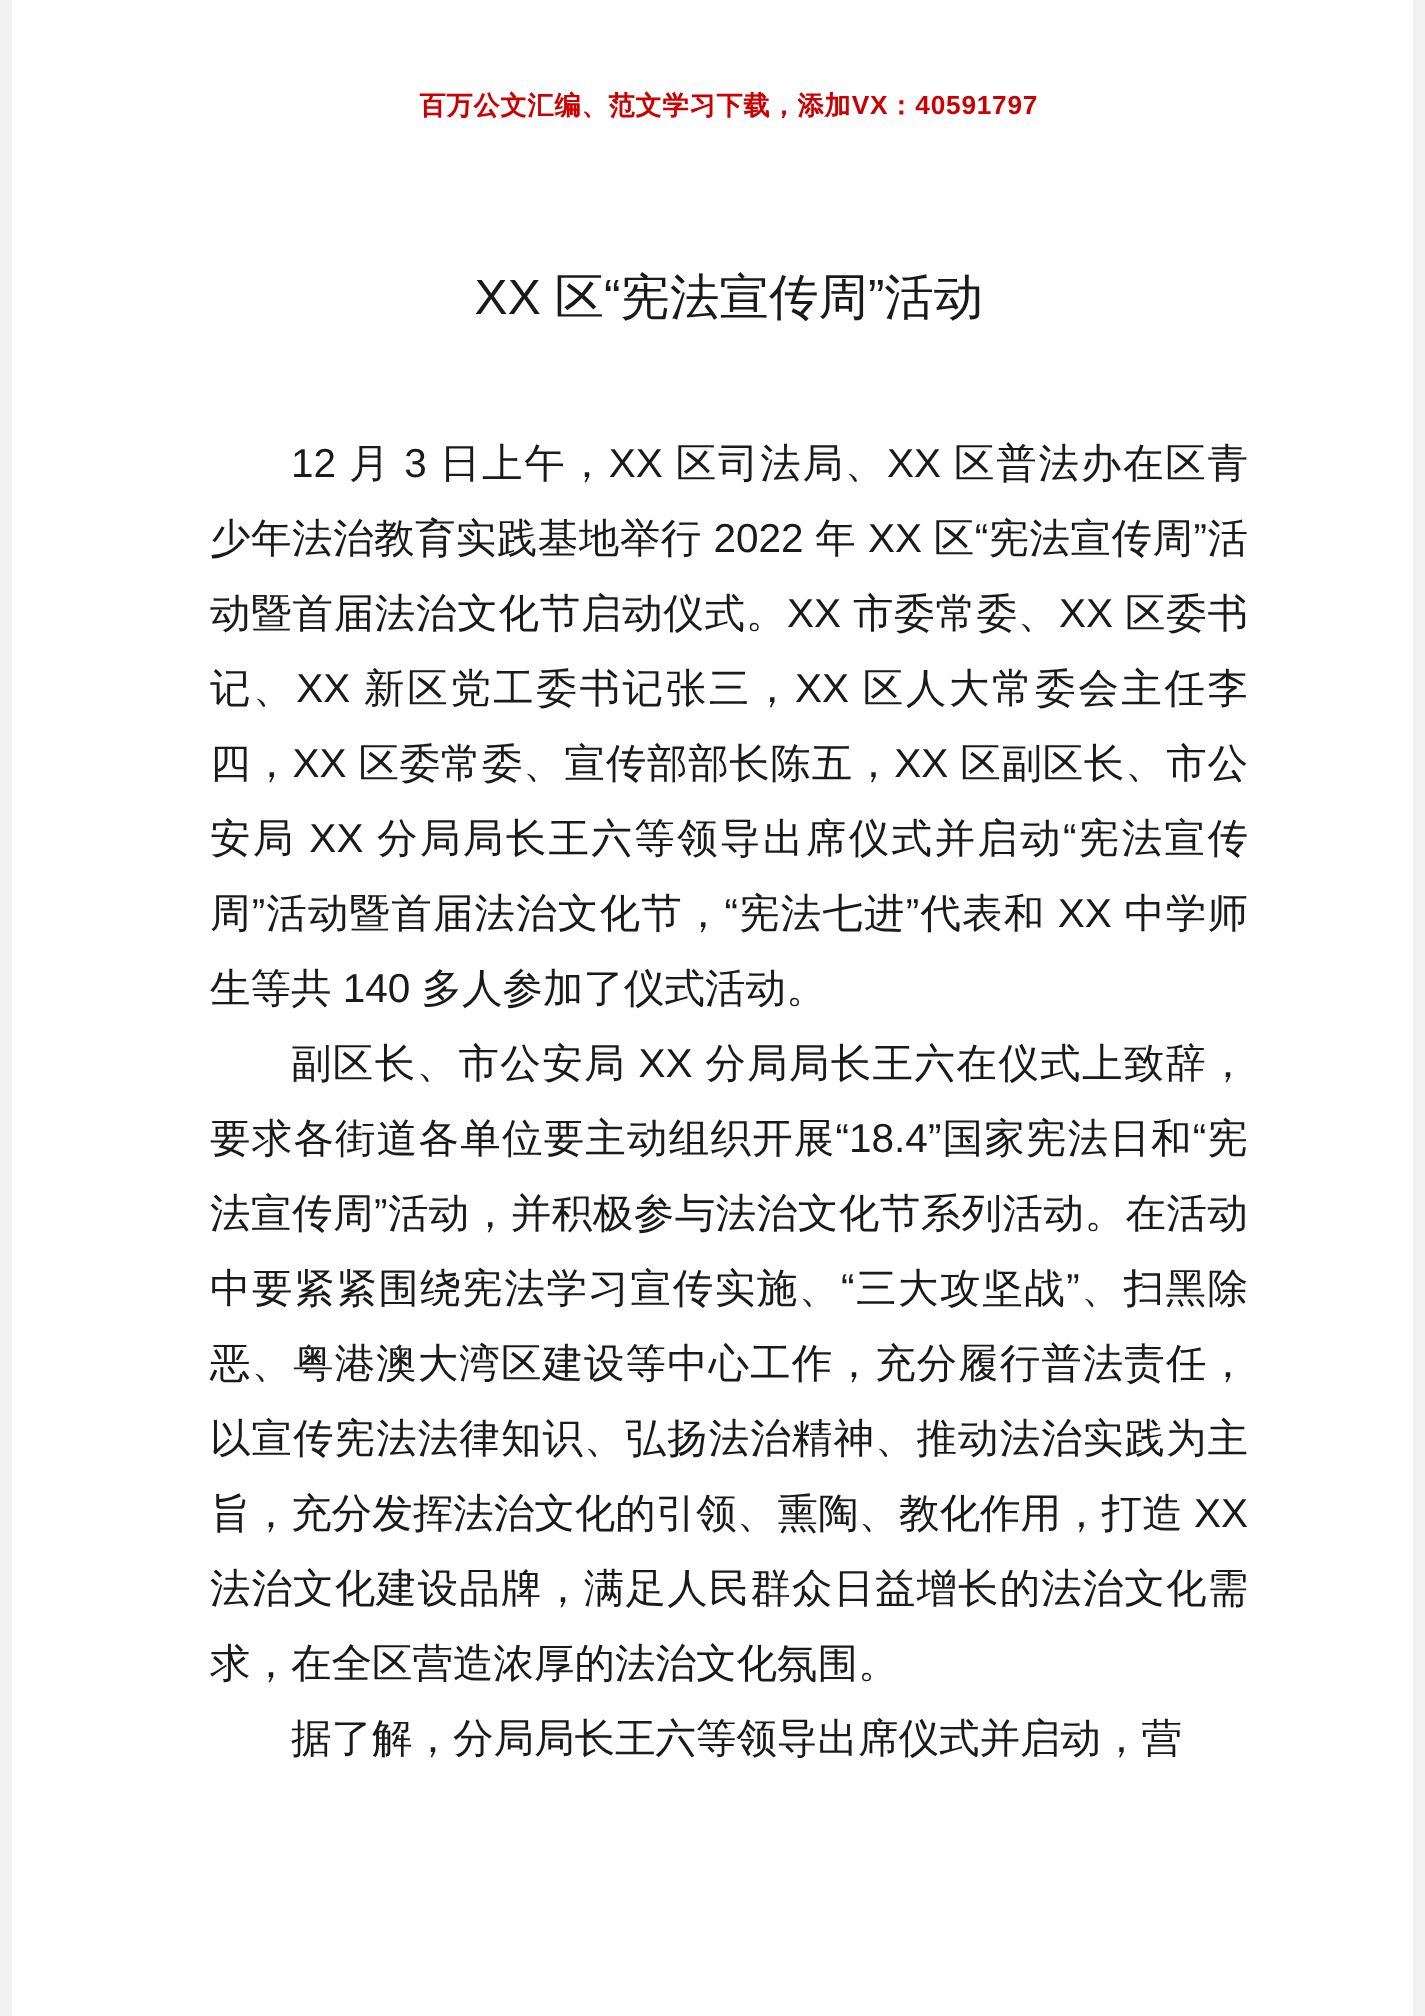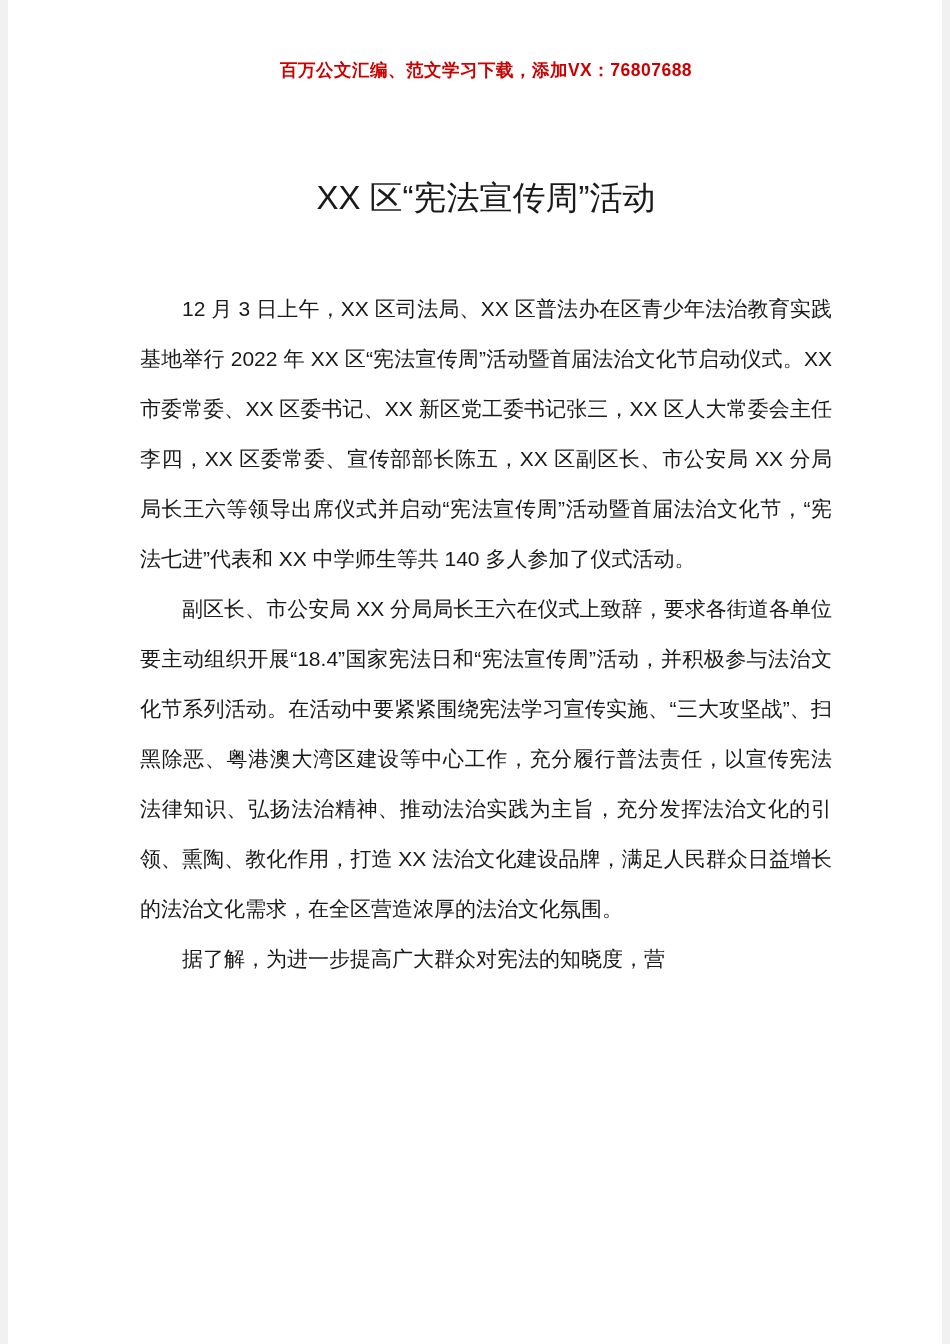--- a/index.html
+++ b/index.html
@@ -33,39 +33,39 @@
     text-align: center;
     font-size: 33px;
     font-weight: normal;
     color: #1a1a1a;
     line-height: 60px;
     font-family: "Liberation Sans", sans-serif;
   }
   .doc-body {
     margin-top: 56px;
     color: #1a1a1a;
-    font-size: 21px;
+    font-size: 27px;
     line-height: 50px;
     text-align: justify;
   }
   .doc-body p {
     margin: 0;
     text-indent: 2em;
   }
 </style>
 </head>
 <body>
 
 <div class="page">
 
-  <div class="notice" style="color:#cc0000;">百万公文汇编、范文学习下载，添加VX：76807688</div>
+  <div class="notice" style="color:#cc0000;">百万公文汇编、范文学习下载，添加VX：40591797</div>
 
   <div class="doc-title">
     <div>XX 区“宪法宣传周”活动</div>
   </div>
 
   <div class="doc-body">
     <p>12 月 3 日上午，XX 区司法局、XX 区普法办在区青少年法治教育实践基地举行 2022 年 XX 区“宪法宣传周”活动暨首届法治文化节启动仪式。XX 市委常委、XX 区委书记、XX 新区党工委书记张三，XX 区人大常委会主任李四，XX 区委常委、宣传部部长陈五，XX 区副区长、市公安局 XX 分局局长王六等领导出席仪式并启动“宪法宣传周”活动暨首届法治文化节，“宪法七进”代表和 XX 中学师生等共 140 多人参加了仪式活动。</p>
     <p>副区长、市公安局 XX 分局局长王六在仪式上致辞，要求各街道各单位要主动组织开展“18.4”国家宪法日和“宪法宣传周”活动，并积极参与法治文化节系列活动。在活动中要紧紧围绕宪法学习宣传实施、“三大攻坚战”、扫黑除恶、粤港澳大湾区建设等中心工作，充分履行普法责任，以宣传宪法法律知识、弘扬法治精神、推动法治实践为主旨，充分发挥法治文化的引领、熏陶、教化作用，打造 XX 法治文化建设品牌，满足人民群众日益增长的法治文化需求，在全区营造浓厚的法治文化氛围。</p>
-    <p>据了解，为进一步提高广大群众对宪法的知晓度，营</p>
+    <p>据了解，分局局长王六等领导出席仪式并启动，营</p>
   </div>
 
 </div>
 
 </body></html>

